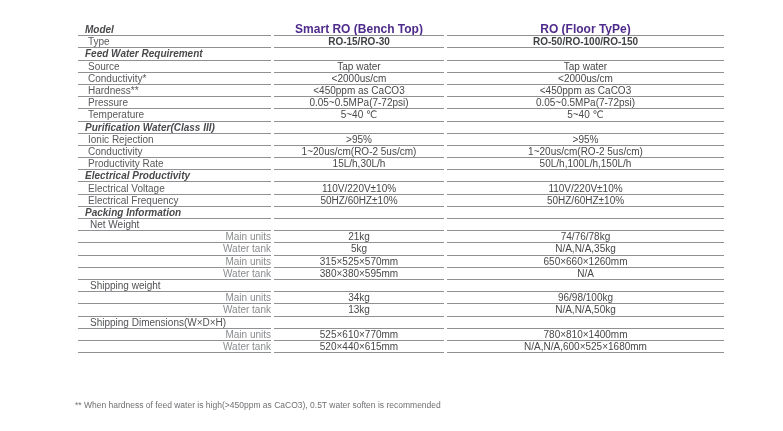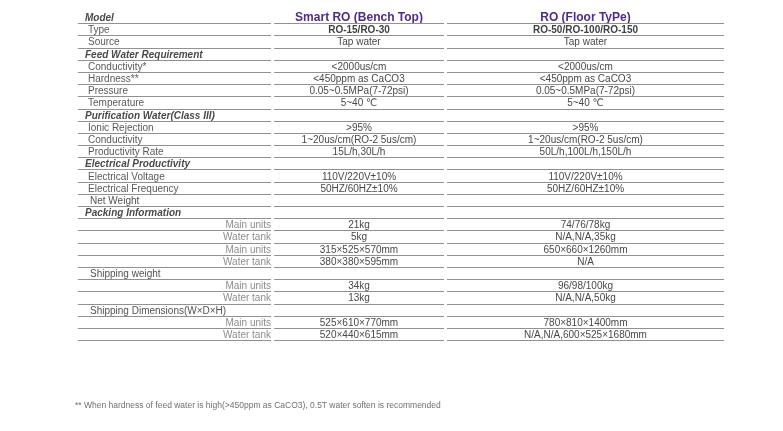--- a/index.html
+++ b/index.html
@@ -5,21 +5,21 @@
   * { margin: 0; padding: 0; box-sizing: border-box; }
   html, body {
     width: 783px; height: 431px;
     background: #ffffff;
     font-family: "Liberation Sans", "DejaVu Sans", sans-serif;
     position: relative;
     overflow: hidden;
   }
   .spec-wrap {
     position: absolute;
-    left: 75px; top: 12px;
+    left: 75px; top: 24px;
     width: 652px;
   }
   table.spec {
     width: 652px;
     table-layout: fixed;
     border-collapse: separate;
     border-spacing: 3px 0;
   }
   table.spec td {
     border-bottom: 1px solid #909194;
@@ -65,30 +65,30 @@
           <td class="lbl section">Model</td>
           <td class="val brand">Smart RO (Bench Top)</td>
           <td class="val brand">RO (Floor TyPe)</td>
         </tr>
         <tr>
           <td class="lbl">Type</td>
           <td class="val strong">RO-15/RO-30</td>
           <td class="val strong">RO-50/RO-100/RO-150</td>
         </tr>
         <tr>
+          <td class="lbl section">Feed Water Requirement</td>
+          <td class="val"></td>
+          <td class="val"></td>
+        </tr>
+        <tr>
           <td class="lbl">Source</td>
           <td class="val">Tap water</td>
           <td class="val">Tap water</td>
         </tr>
         <tr>
-          <td class="lbl section">Feed Water Requirement</td>
-          <td class="val"></td>
-          <td class="val"></td>
-        </tr>
-        <tr>
           <td class="lbl">Conductivity*</td>
           <td class="val">&lt;2000us/cm</td>
           <td class="val">&lt;2000us/cm</td>
         </tr>
         <tr>
           <td class="lbl">Hardness**</td>
           <td class="val">&lt;450ppm as CaCO3</td>
           <td class="val">&lt;450ppm as CaCO3</td>
         </tr>
         <tr>
@@ -130,26 +130,26 @@
           <td class="lbl">Electrical Voltage</td>
           <td class="val">110V/220V±10%</td>
           <td class="val">110V/220V±10%</td>
         </tr>
         <tr>
           <td class="lbl">Electrical Frequency</td>
           <td class="val">50HZ/60HZ±10%</td>
           <td class="val">50HZ/60HZ±10%</td>
         </tr>
         <tr>
+          <td class="lbl section">Packing Information</td>
+          <td class="val"></td>
+          <td class="val"></td>
+        </tr>
+        <tr>
           <td class="lbl subsection">Net Weight</td>
-          <td class="val"></td>
-          <td class="val"></td>
-        </tr>
-        <tr>
-          <td class="lbl section">Packing Information</td>
           <td class="val"></td>
           <td class="val"></td>
         </tr>
         <tr>
           <td class="lbl subrow">Main units</td>
           <td class="val">21kg</td>
           <td class="val">74/76/78kg</td>
         </tr>
         <tr>
           <td class="lbl subrow">Water tank</td>

